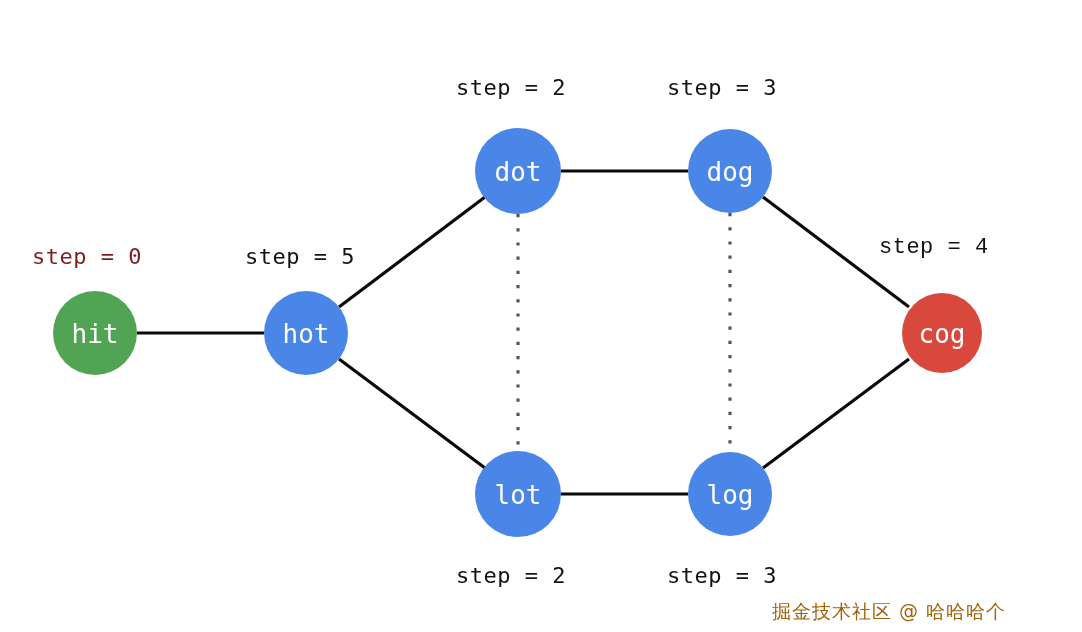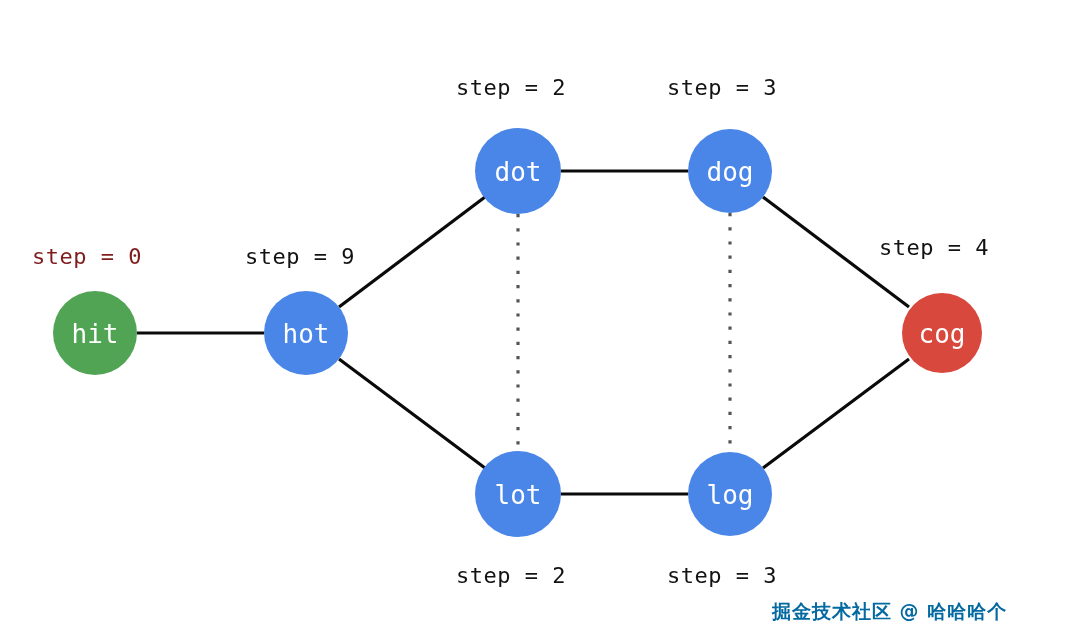--- a/index.html
+++ b/index.html
@@ -99,23 +99,23 @@
         </g>
         <g>
           <circle cx="942" cy="333" r="40" fill="#d9483c" class="node-circle"></circle>
           <text x="942" y="334" class="node-label" fill="#ffffff">cog</text>
         </g>
       </g>
   </svg>
 
   <div id="step-label-layer">
       <div class="step-label" style="left: 32px; top: 246px; color: #7f1d1d;">step = 0</div>
-      <div class="step-label" style="left: 245px; top: 246px; color: rgb(18, 18, 18);">step = 9</div>
+      <div class="step-label" style="left: 245px; top: 246px; color: rgb(18, 18, 18);">step = 5</div>
       <div class="step-label" style="left: 456px; top: 77px; color: rgb(18, 18, 18);">step = 2</div>
       <div class="step-label" style="left: 667px; top: 77px; color: rgb(18, 18, 18);">step = 3</div>
-      <div class="step-label" style="left: 879px; top: 237px; color: rgb(18, 18, 18);">step = 4</div>
+      <div class="step-label" style="left: 879px; top: 237px; color: rgb(18, 18, 18); font-family: Liberation Mono, monospace;">step = 4</div>
       <div class="step-label" style="left: 456px; top: 565px; color: rgb(18, 18, 18);">step = 2</div>
       <div class="step-label" style="left: 667px; top: 565px; color: rgb(18, 18, 18);">step = 3</div>
     </div>
 
-  <div class="watermark" style="left: 772px; top: 602px; color: #0369a1; font-weight: bold;">掘金技术社区 @ 哈哈哈个</div>
+  <div class="watermark" style="left: 772px; top: 602px; color: #a16207;">掘金技术社区 @ 哈哈哈个</div>
 
 </div>
 
 </body></html>

